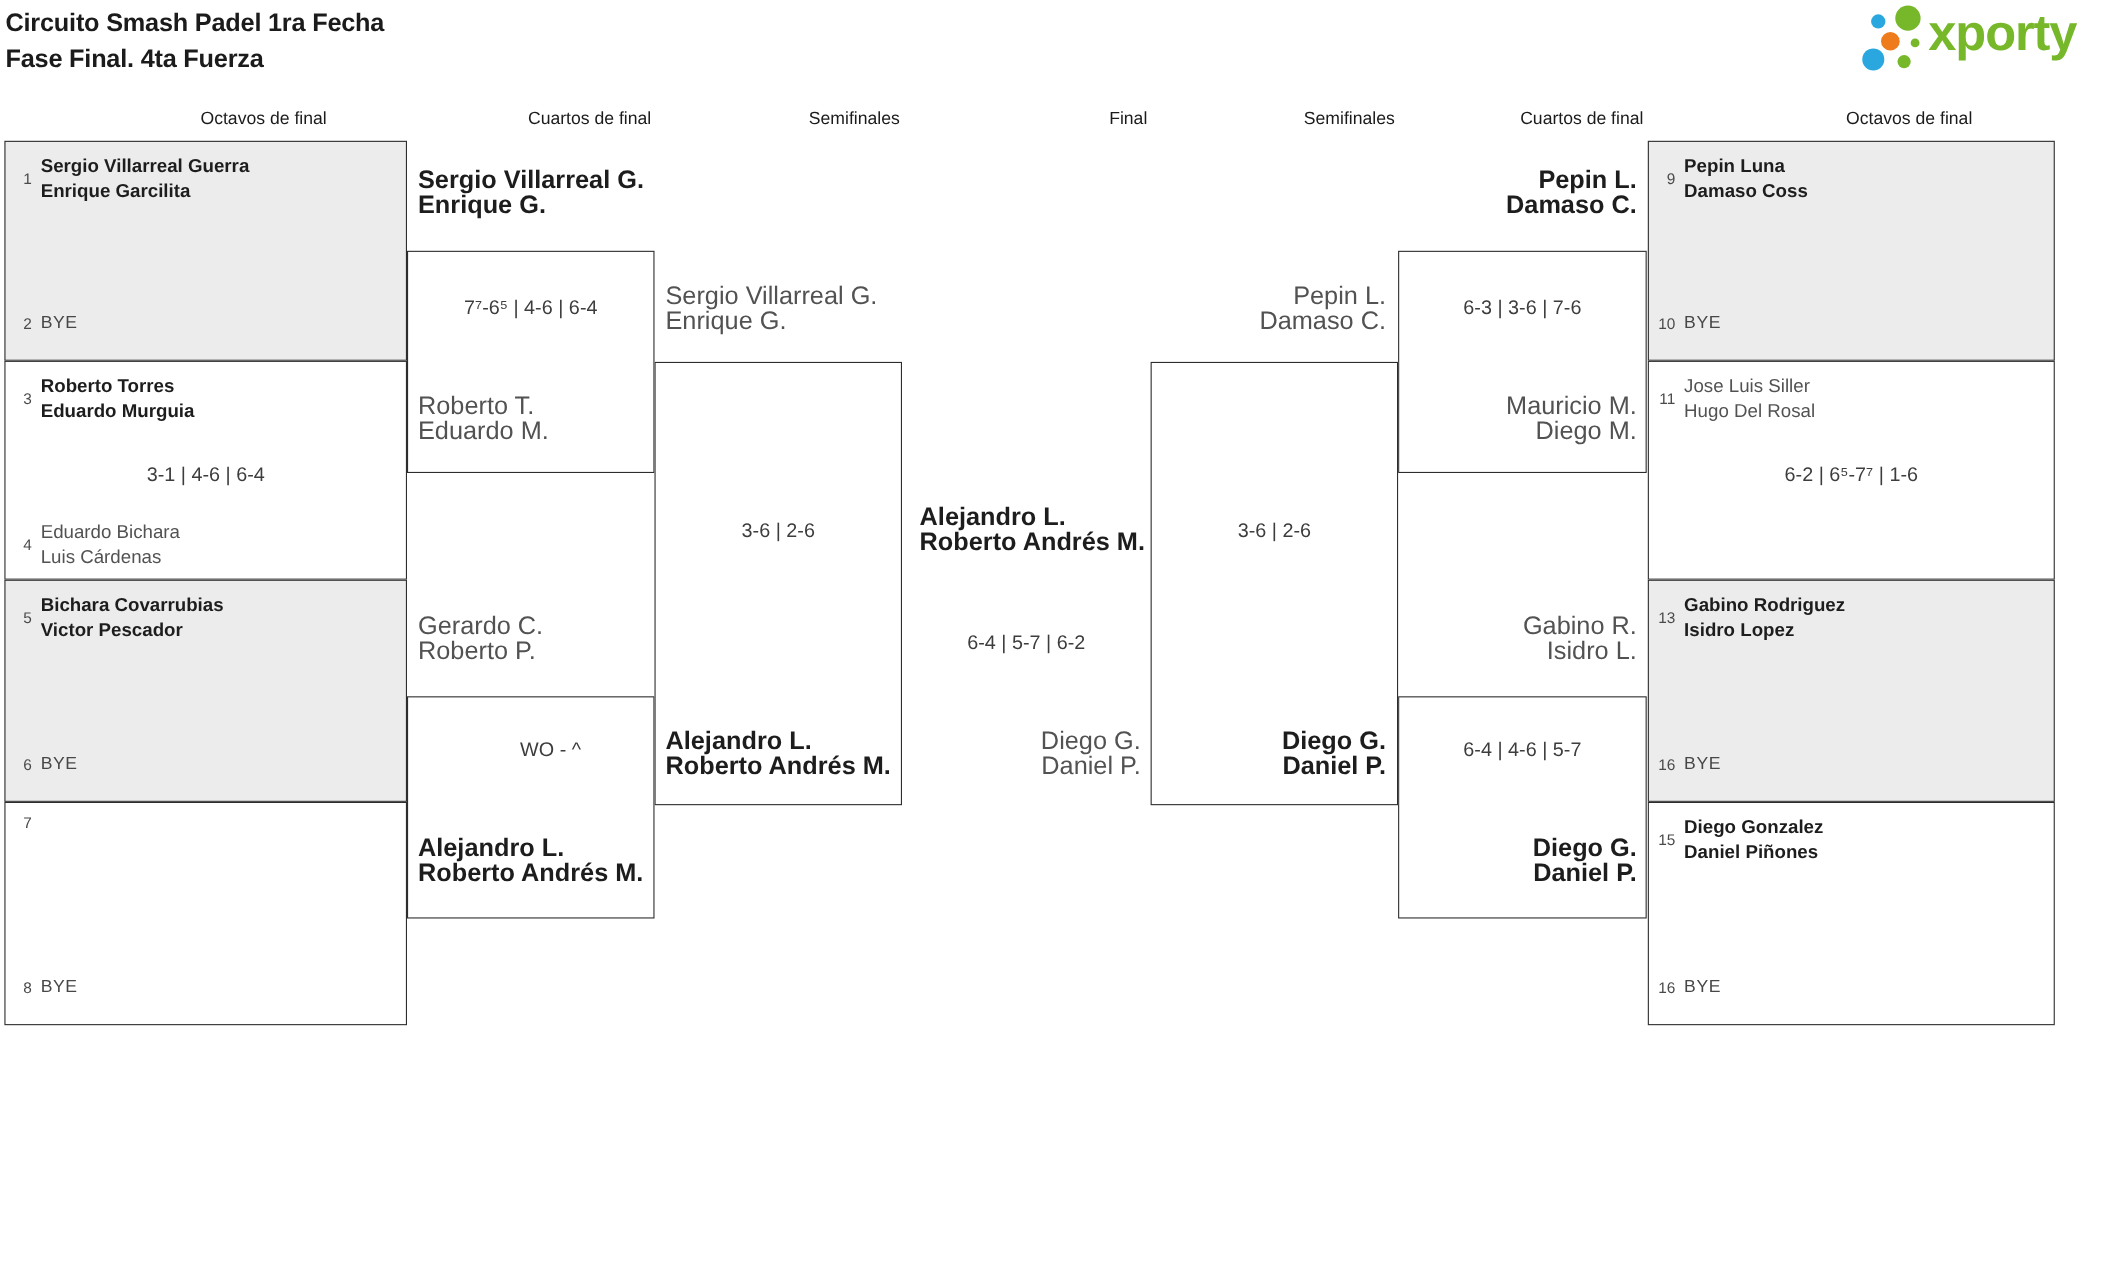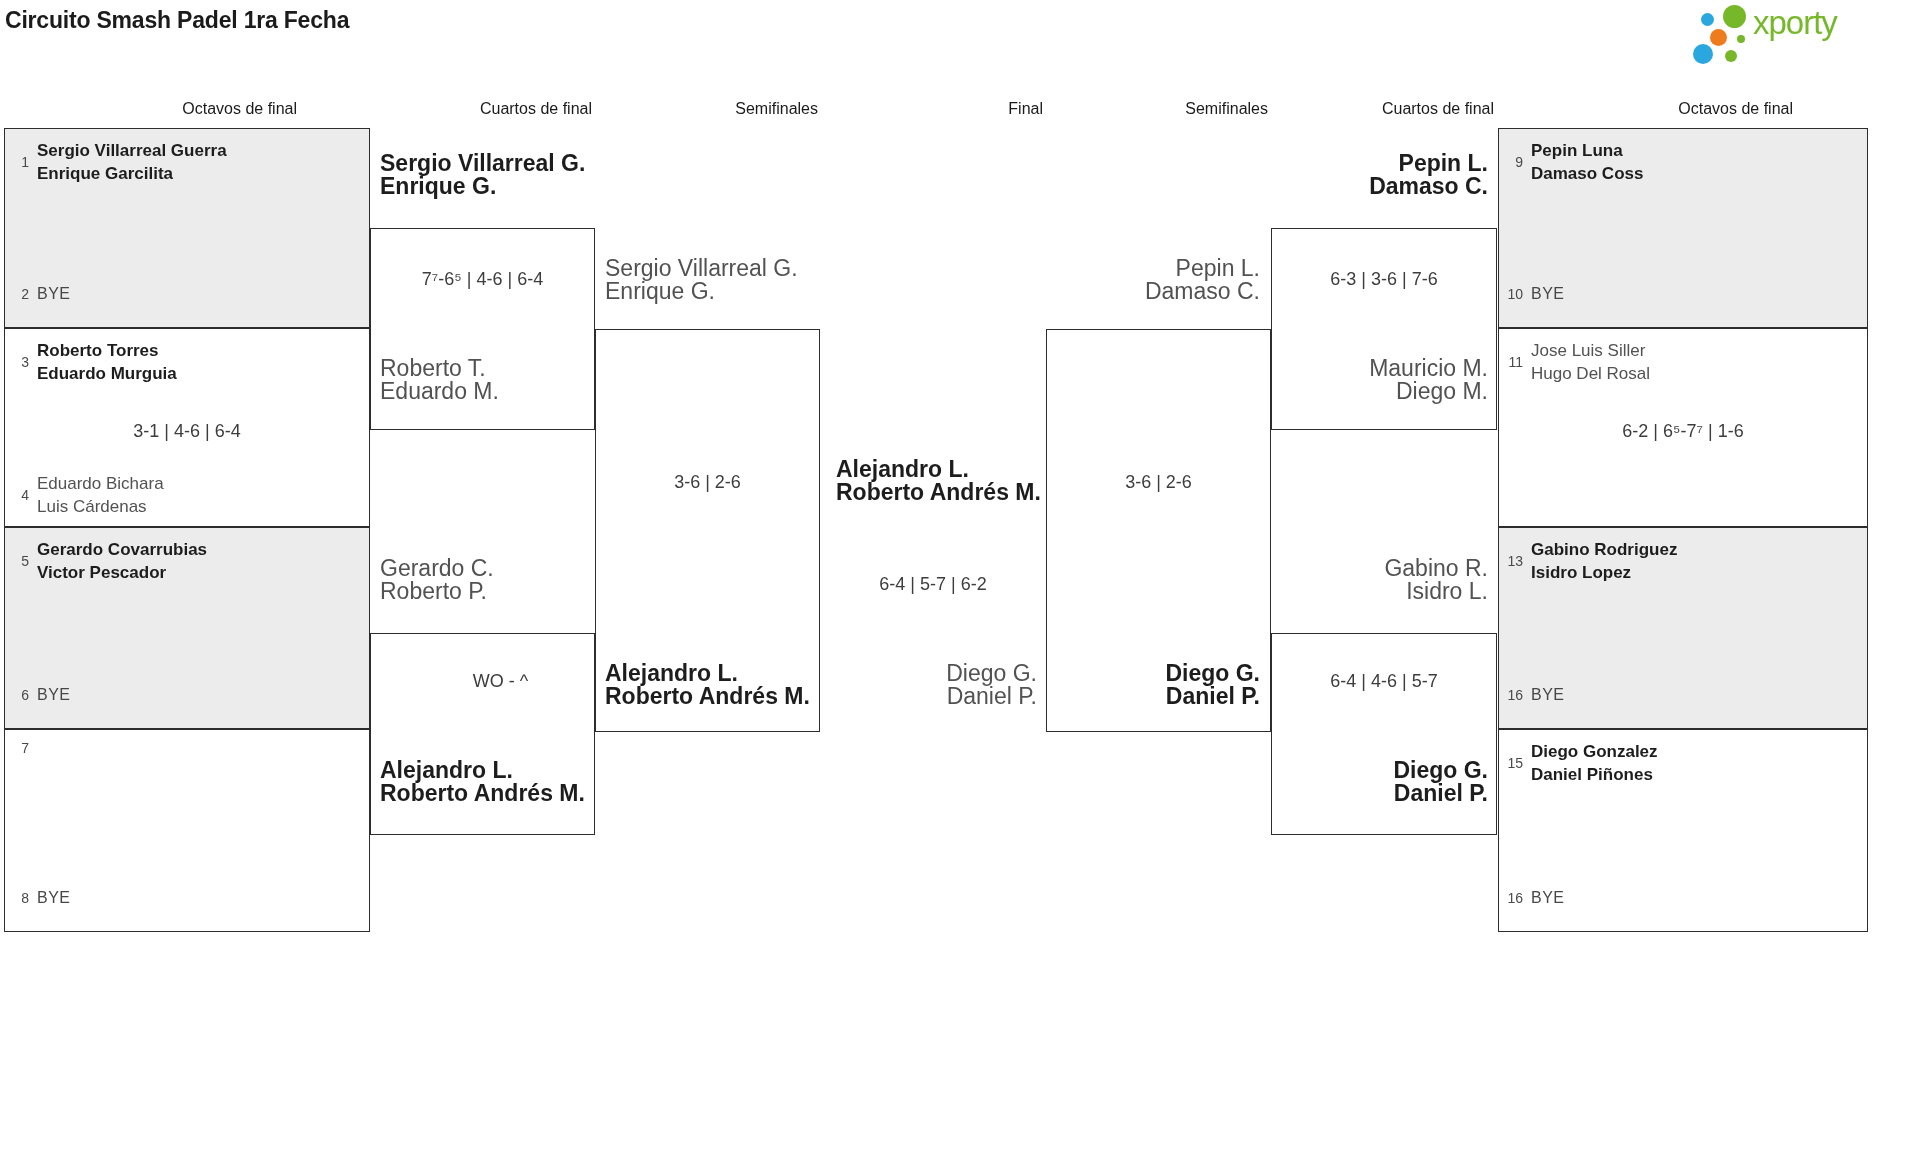--- a/index.html
+++ b/index.html
@@ -13,30 +13,31 @@
   .trow{position:absolute;left:4px;display:flex;align-items:center;}
   .seed{width:20px;text-align:right;font-size:14px;color:#4a4a4a;margin-right:8px;flex:none;}
   .nm{font-size:17px;line-height:23px;color:#525252;}
   .nm.w{font-weight:700;color:#1d1d1d;}
   .bye{font-size:16px;color:#474747;letter-spacing:0.5px;}
   .sc{position:absolute;text-align:center;font-size:18px;color:#3d3d3d;white-space:nowrap;}
   .slot{position:absolute;font-size:23px;line-height:23px;color:#525252;white-space:nowrap;}
   .slot.w{font-weight:700;color:#1d1d1d;}
   .slot.r{text-align:right;}
   .dot{position:absolute;border-radius:50%;}
-  .wordmark{position:absolute;left:1753px;top:6px;font-size:33px;font-weight:400;
+  .wordmark{position:absolute;left:1753px;top:6px;font-size:46px;font-weight:700;
             color:#76b82a;letter-spacing:-1px;line-height:1;}
 </style>
 </head>
 <body>
 
 <div class="page">
 
   <div class="title">
     <div>Circuito Smash Padel 1ra Fecha</div>
+    <div>Fase Final. 4ta Fuerza</div>
   </div>
 
   <div>
     <div class="dot" style="left:1701px;top:13px;width:13px;height:13px;background:#2ba7e0;"></div>
     <div class="dot" style="left:1723px;top:5px;width:23px;height:23px;background:#76b82a;"></div>
     <div class="dot" style="left:1710px;top:29px;width:17px;height:17px;background:#ee7c1c;"></div>
     <div class="dot" style="left:1737px;top:35px;width:8px;height:8px;background:#76b82a;"></div>
     <div class="dot" style="left:1693px;top:44px;width:20px;height:20px;background:#2ba7e0;"></div>
     <div class="dot" style="left:1725px;top:50px;width:12px;height:12px;background:#76b82a;"></div>
     <div class="wordmark">xporty</div>
@@ -79,21 +80,21 @@
         <div>Eduardo Bichara</div>
         <div>Luis Cárdenas</div>
       </div>
     </div>
   </div>
 
   <div class="box gray" style="left:4px;top:527px;width:366px;height:202px">
     <div class="trow" style="top:10px">
       <div class="seed">5</div>
       <div class="nm w">
-        <div>Gerardo Covarrubias</div>
+        <div>Bichara Covarrubias</div>
         <div>Victor Pescador</div>
       </div>
     </div>
     <div class="trow" style="bottom:24px">
       <div class="seed">6</div>
       <div class="bye">BYE</div>
     </div>
   </div>
 
   <div class="box" style="left:4px;top:729px;width:366px;height:203px">

